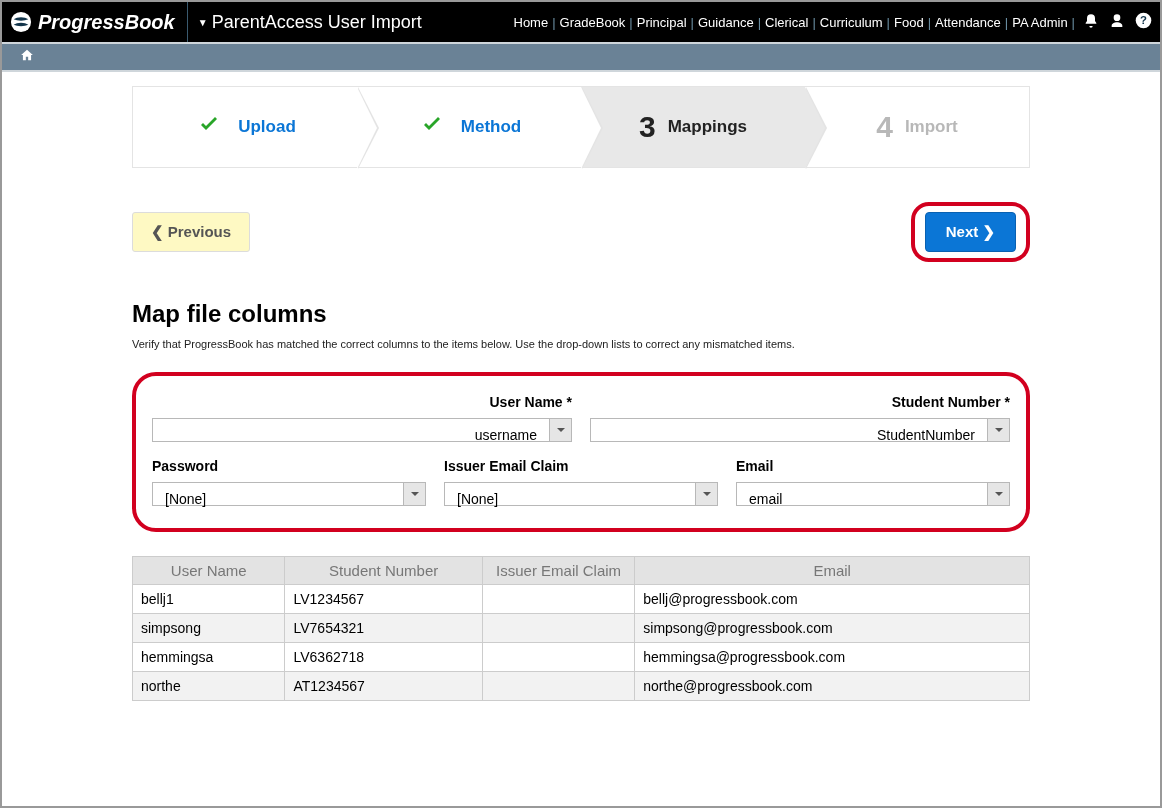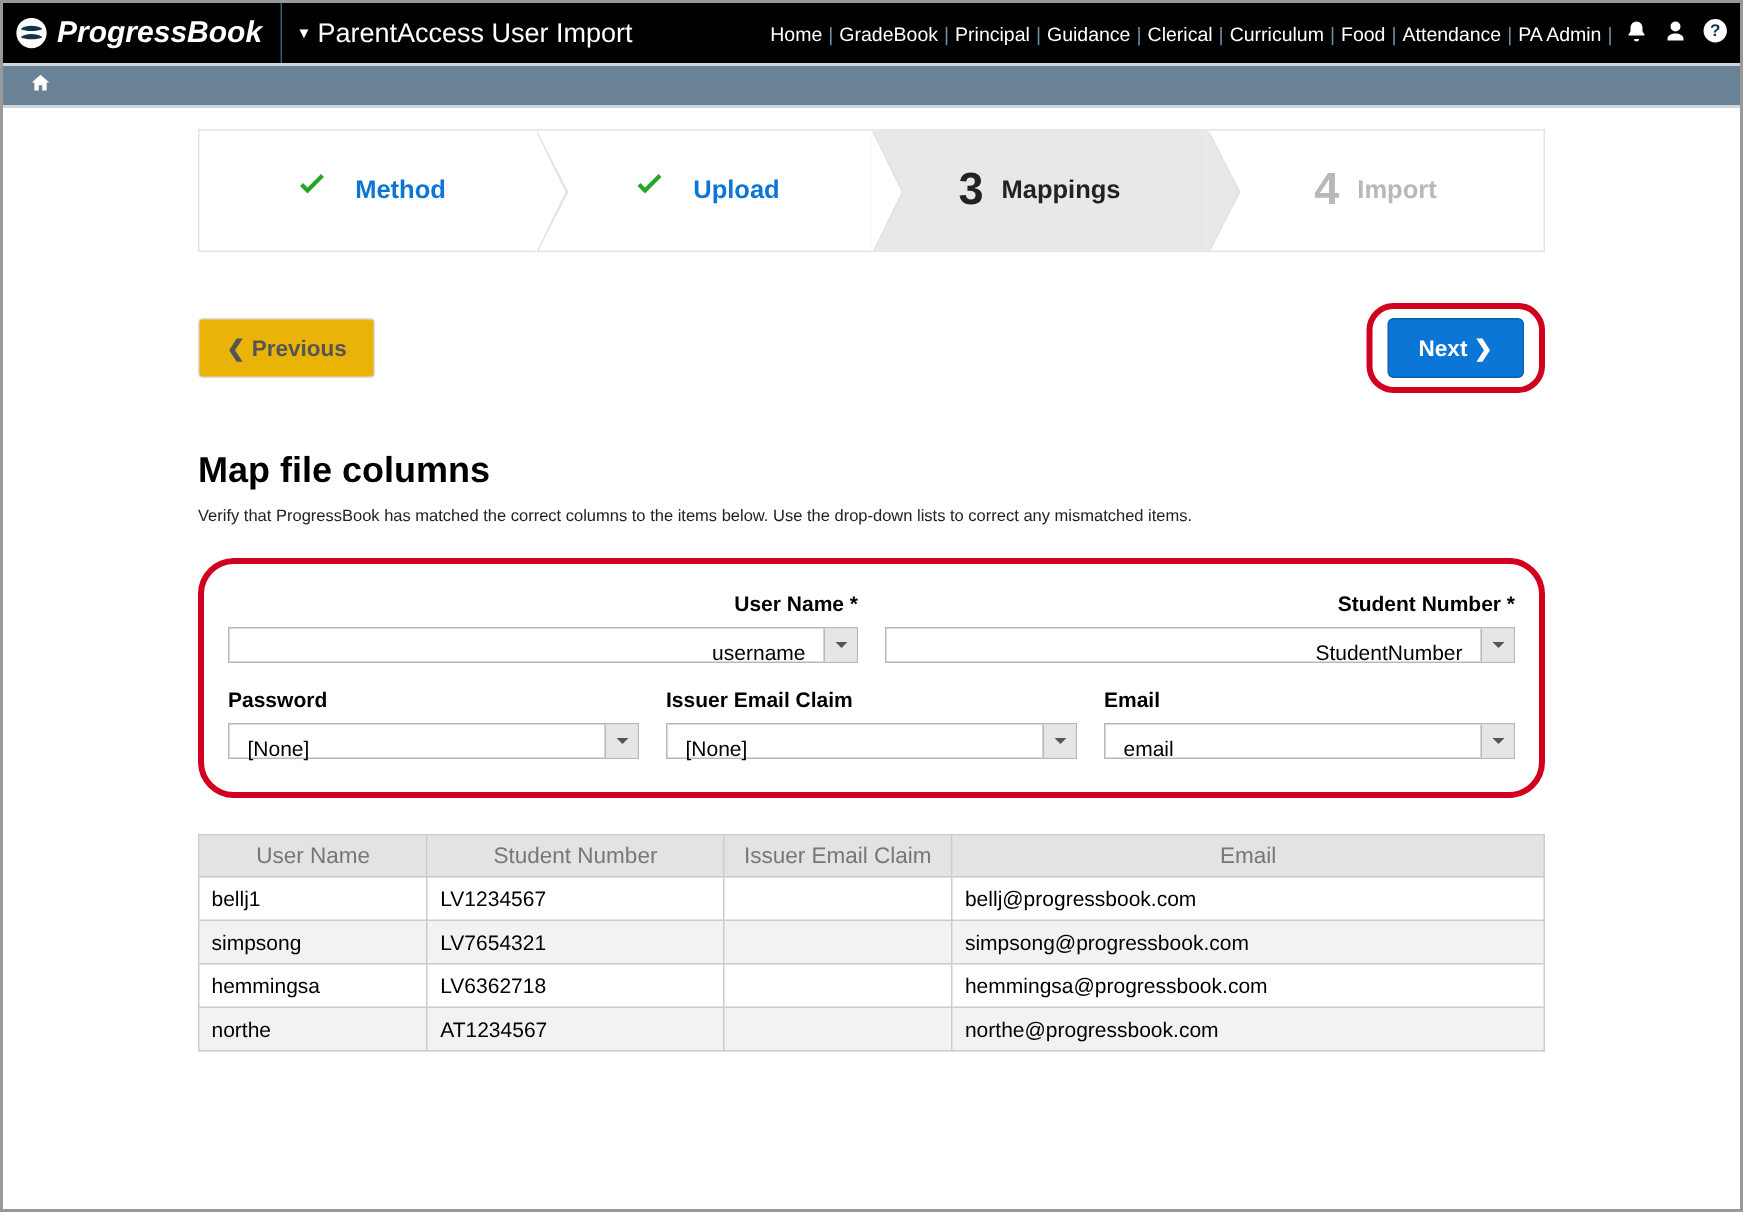--- a/index.html
+++ b/index.html
@@ -101,21 +101,21 @@
     width: 0; height: 0;
     border-top: 41px solid transparent;
     border-bottom: 41px solid transparent;
     border-left: 21px solid #e4e4e4;
     z-index: 1;
   }
   .step:last-child::after, .step:last-child::before { display: none; }
   
   .btnrow { display: flex; justify-content: space-between; margin-top: 34px; align-items: center; }
   .btn-prev {
-    background: #eab308;
+    background: #fef9c3;
     color: #555;
     border: 1px solid #dcdcdc;
     padding: 10px 18px;
     font-weight: bold;
     font-size: 15px;
     border-radius: 3px;
     cursor: pointer;
   }
   .btn-next-wrap {
     border: 4px solid #d2001f;
@@ -248,29 +248,29 @@
 
 <div class="content">
 
   <div class="wizard">
     <div class="step done">
       <span class="check">
         <svg width="30" height="24" viewBox="0 0 24 24">
             <path fill="#28a528" d="M20 6L9 17l-5-5 2-2 3 3 9-9z"></path>
           </svg>
       </span>
-      <span>Method</span>
+      <span>Upload</span>
     </div>
     <div class="step done">
       <span class="check">
         <svg width="30" height="24" viewBox="0 0 24 24">
             <path fill="#28a528" d="M20 6L9 17l-5-5 2-2 3 3 9-9z"></path>
           </svg>
       </span>
-      <span>Upload</span>
+      <span>Method</span>
     </div>
     <div class="step active">
       <span class="num">3</span>
       <span>Mappings</span>
     </div>
     <div class="step inactive">
       <span class="num">4</span>
       <span>Import</span>
     </div>
   </div>

